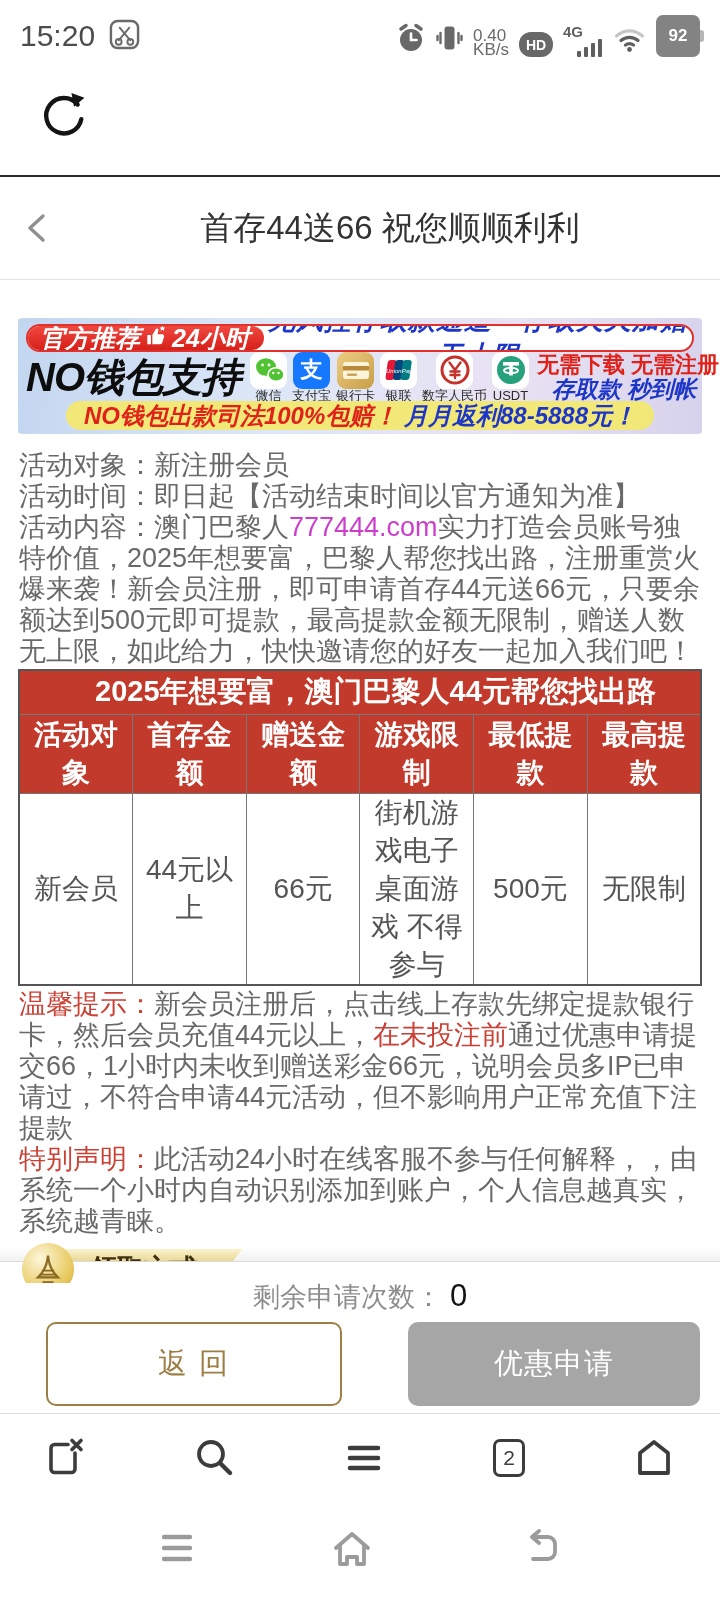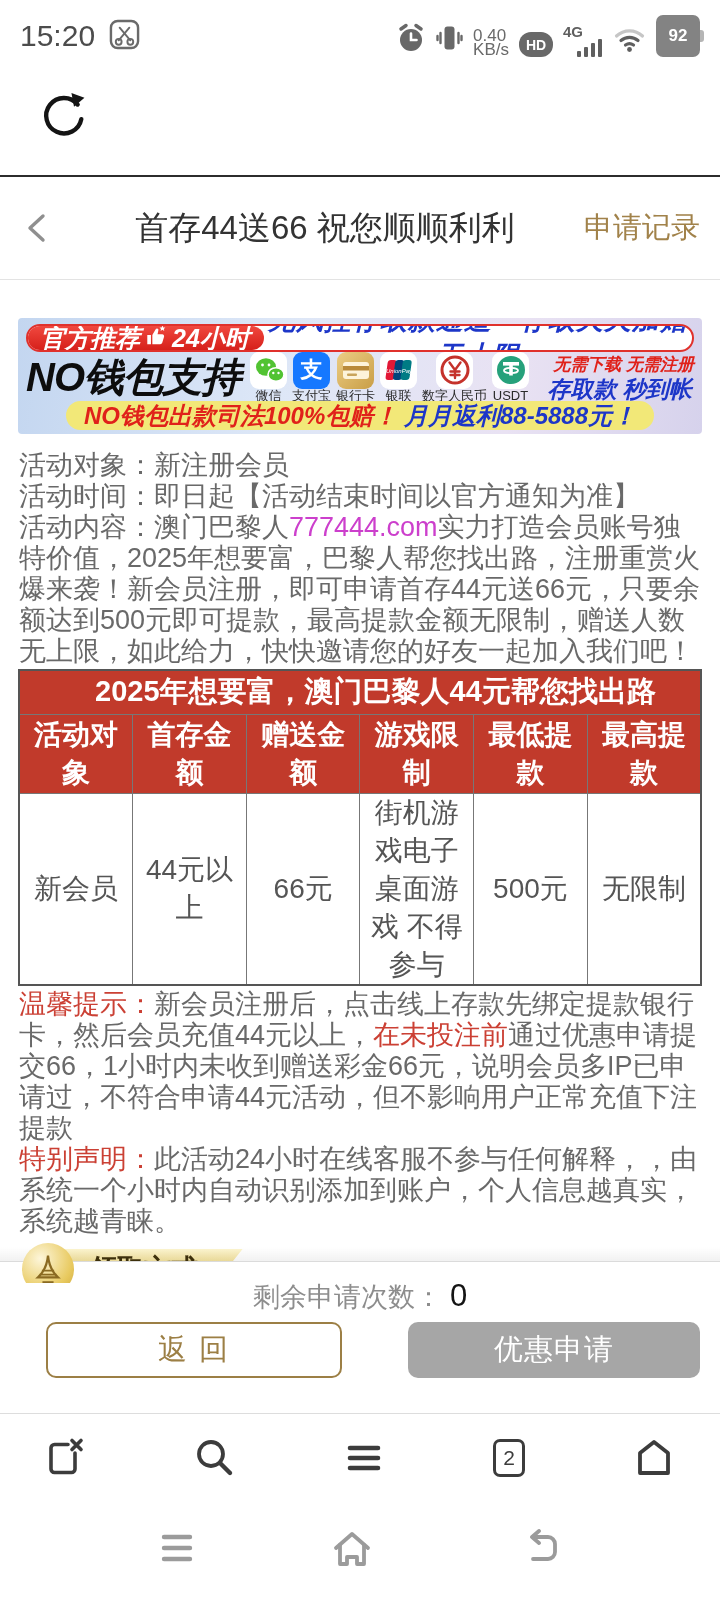--- a/index.html
+++ b/index.html
@@ -41,21 +41,21 @@
   .b-pill{flex:1;display:flex;align-items:center;border:2px solid #e0312c;border-radius:20px;background:#fff;overflow:hidden;}
   .b-official{height:100%;display:flex;align-items:center;gap:5px;background:linear-gradient(180deg,#f0483f,#d6201a);color:#fff;font-size:25px;font-weight:bold;font-style:italic;padding:0 14px 0 12px;border-radius:0 18px 18px 0;}
   .b-headline{flex:1;text-align:center;color:#1d36c8;font-size:27px;font-weight:bold;font-style:italic;letter-spacing:1px;}
   .b-row2{display:flex;align-items:center;margin-top:2px;height:46px;}
   .b-wallet{font-size:40px;font-weight:900;font-style:italic;color:#0d0d0d;white-space:nowrap;letter-spacing:-1px;}
   .b-pays{display:flex;gap:5px;margin-left:10px;align-items:flex-end;}
   .pay{text-align:center;}
   .pay-ico{width:37px;height:37px;border-radius:9px;margin:0 auto;display:flex;align-items:center;justify-content:center;overflow:hidden;}
   .pay-label{font-size:13px;color:#2a2a2a;line-height:14px;white-space:nowrap;}
   .b-notes{margin-left:auto;text-align:center;line-height:25px;white-space:nowrap;}
-  .b-note-red{color:#e0211a;font-size:17px;font-weight:bold;font-style:italic;margin-left:8px;}
+  .b-note-red{color:#e0211a;font-size:22px;font-weight:bold;margin-left:8px;}
   .b-note-blue{color:#1d36c8;font-size:23px;font-weight:bold;font-style:italic;}
   .b-row3{display:flex;justify-content:center;margin-top:1px;}
   .b-guarantee{background:#f2e878;border-radius:15px;height:29px;line-height:29px;padding:0 18px;font-size:24px;font-weight:bold;font-style:italic;white-space:nowrap;}
   .b-g-red{color:#e0211a;}
   .b-g-blue{color:#1d36c8;}
 
   
   .intro{margin:16px 19px 0;font-size:27px;line-height:31px;color:#696969;}
   .link-magenta{color:#cc3fcc;}
 
@@ -75,21 +75,21 @@
   .badge{margin:6px 0 0 22px;display:flex;align-items:center;height:52px;}
   .badge-circle{width:52px;height:52px;border-radius:50%;background:radial-gradient(circle at 35% 30%,#fdf6da,#e8c95e 65%,#caa43a);z-index:2;display:flex;align-items:center;justify-content:center;flex-shrink:0;}
   .badge-ribbon{margin-left:-16px;height:40px;line-height:40px;min-width:185px;padding:0 30px 0 32px;background:linear-gradient(180deg,#fcf5cf 0%,#f3dd8a 45%,#e4bf55 100%);clip-path:polygon(0 0,100% 0,calc(100% - 16px) 50%,100% 100%,0 100%);font-size:27px;font-weight:bold;color:#40320c;border-radius:3px 0 0 3px;}
 
   
   .bottom-panel{position:absolute;top:1261px;left:0;width:720px;height:152px;background:#fff;border-top:1px solid #e8e8e8;}
   .bottom-panel::before{content:"";position:absolute;top:-15px;left:0;right:0;height:15px;background:linear-gradient(180deg,rgba(0,0,0,0) 0%,rgba(0,0,0,0.06) 100%);}
   .remaining{padding-top:16px;text-align:center;}
   .remaining-label{font-size:27px;color:#8d8d8d;}
   .remaining-value{font-size:31px;color:#141414;margin-left:8px;}
-  .btn{position:absolute;top:60px;height:56px;border-radius:10px;font-size:29px;display:flex;align-items:center;justify-content:center;}
+  .btn{position:absolute;top:60px;height:84px;border-radius:10px;font-size:29px;display:flex;align-items:center;justify-content:center;}
   .btn-back{left:46px;width:296px;background:#fff;border:2px solid #9c7f45;color:#9c7f45;letter-spacing:2px;}
   .btn-apply{left:408px;width:292px;background:#a6a6a6;color:#fff;letter-spacing:1px;}
 
   
   .browser-toolbar{position:absolute;top:1413px;left:0;width:720px;height:88px;background:#fff;border-top:1px solid #ddd;display:flex;align-items:center;justify-content:space-between;padding:0 44px;}
   .tb-icon{display:flex;align-items:center;justify-content:center;}
   .tab-count-box{width:32px;height:38px;border:3.5px solid #3c3c3c;border-radius:7px;display:flex;align-items:center;justify-content:center;font-size:21px;color:#3c3c3c;}
 
   
   .android-nav{position:absolute;top:1501px;left:0;width:720px;height:99px;background:#fff;}
@@ -167,21 +167,20 @@
     </div>
   </div>
 
   <div class="pheader">
     <div class="ph-back">
       <svg width="34" height="40" viewBox="0 0 34 40">
           <polyline points="23,8 10,20 23,32" fill="none" stroke="#8f8f8f" stroke-width="3.4" stroke-linecap="round" stroke-linejoin="round"></polyline>
         </svg>
     </div>
     <div class="ph-title">首存44送66 祝您顺顺利利</div>
-    <div class="ph-action">申请记录</div>
   </div>
 
   <div class="content">
 
     <div class="banner">
       <div class="b-row1">
         <div class="b-pill">
           <div class="b-official">
             <span>官方推荐</span>
             <span>

